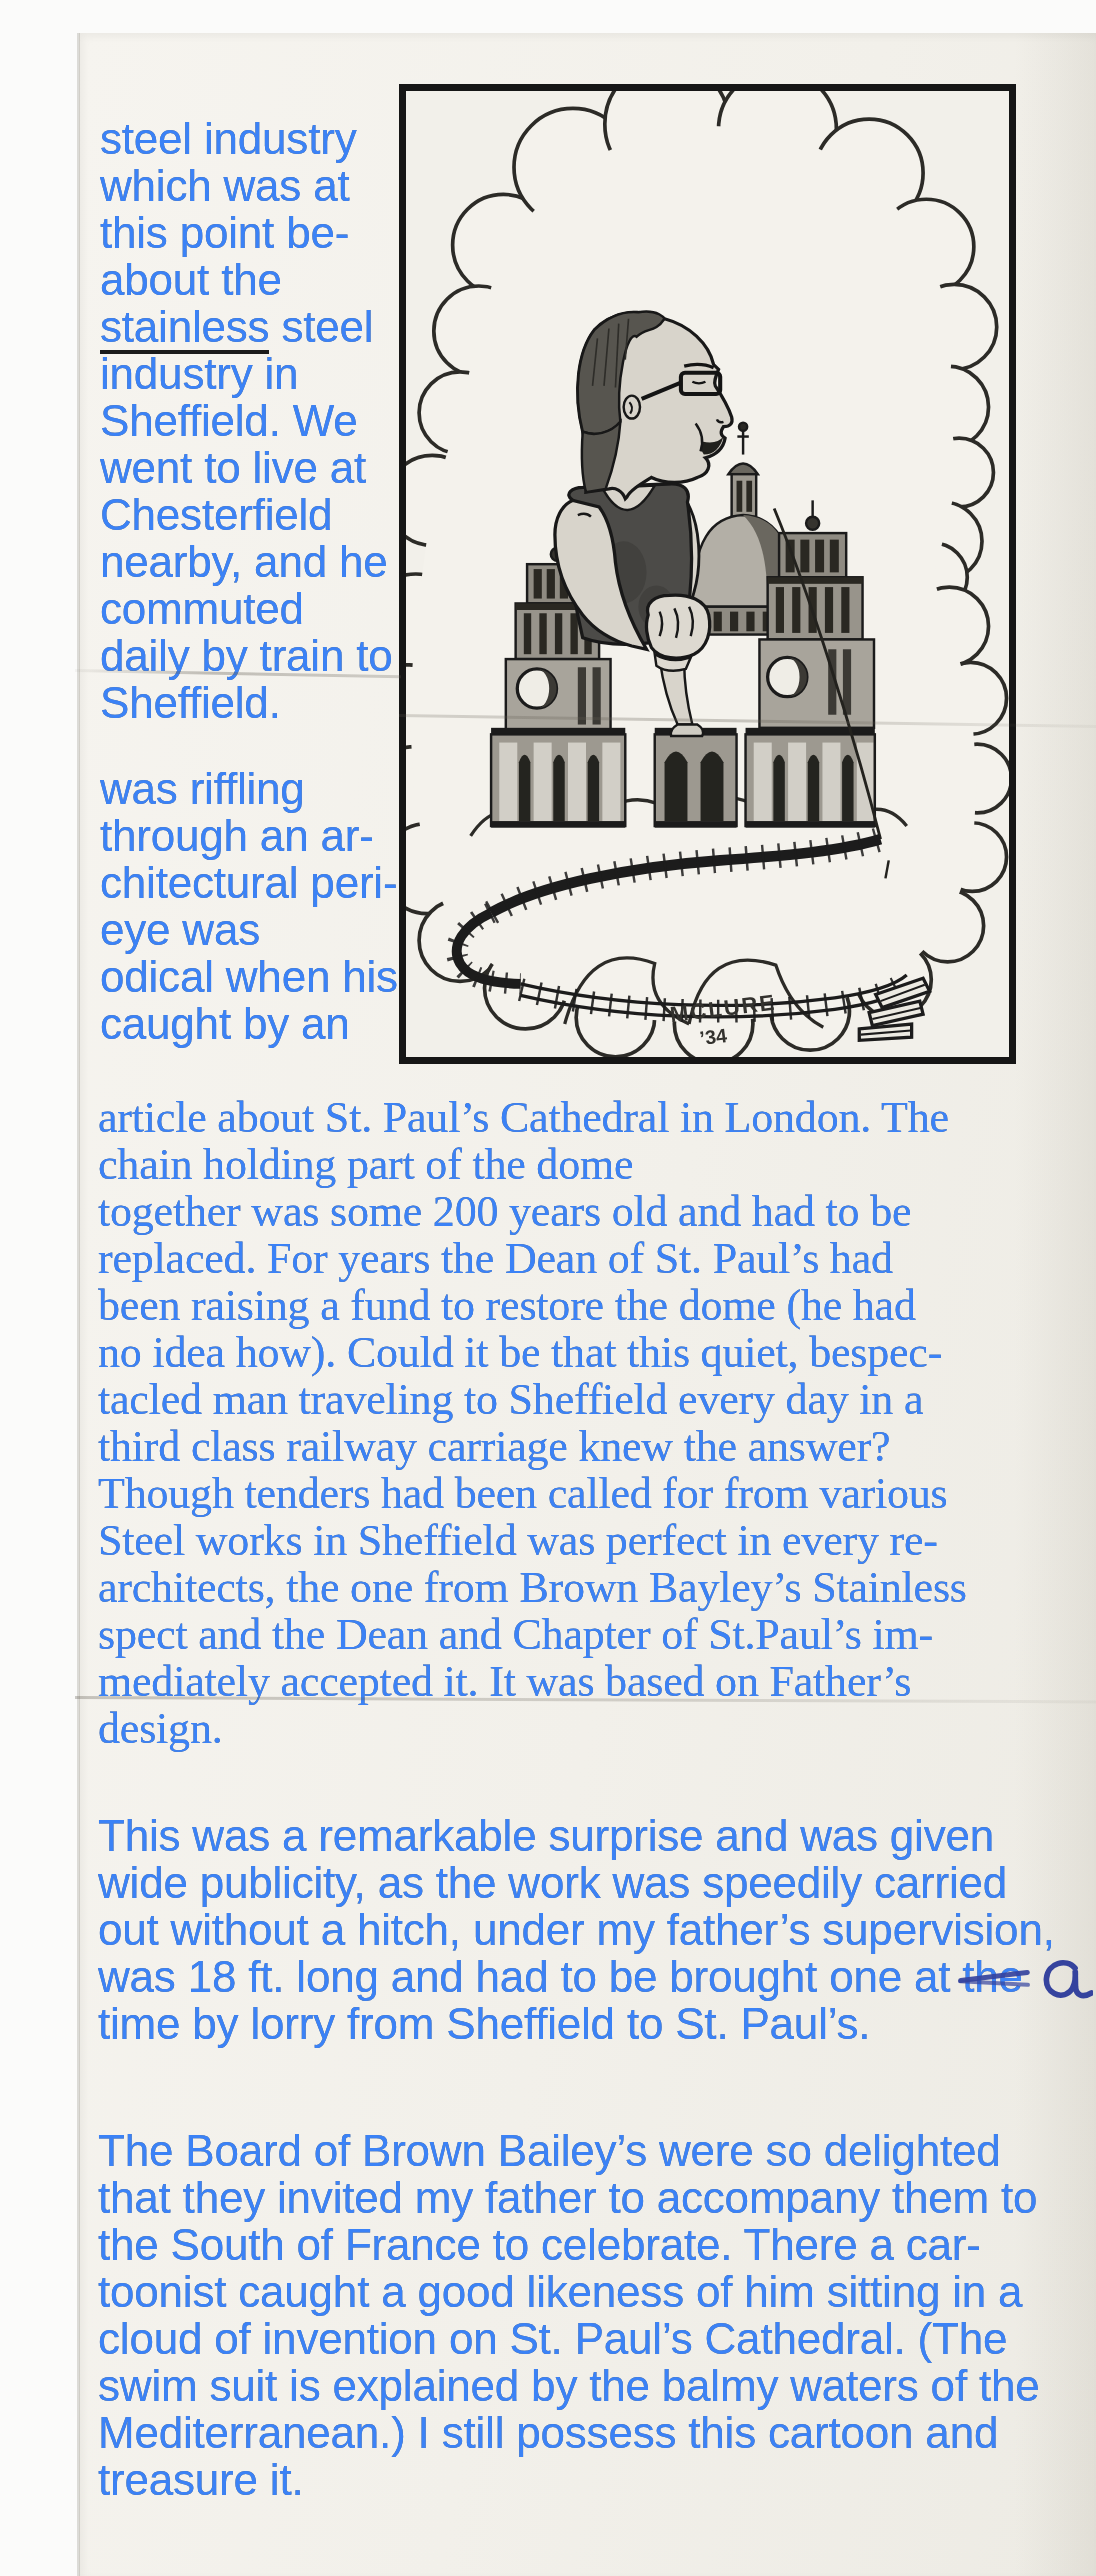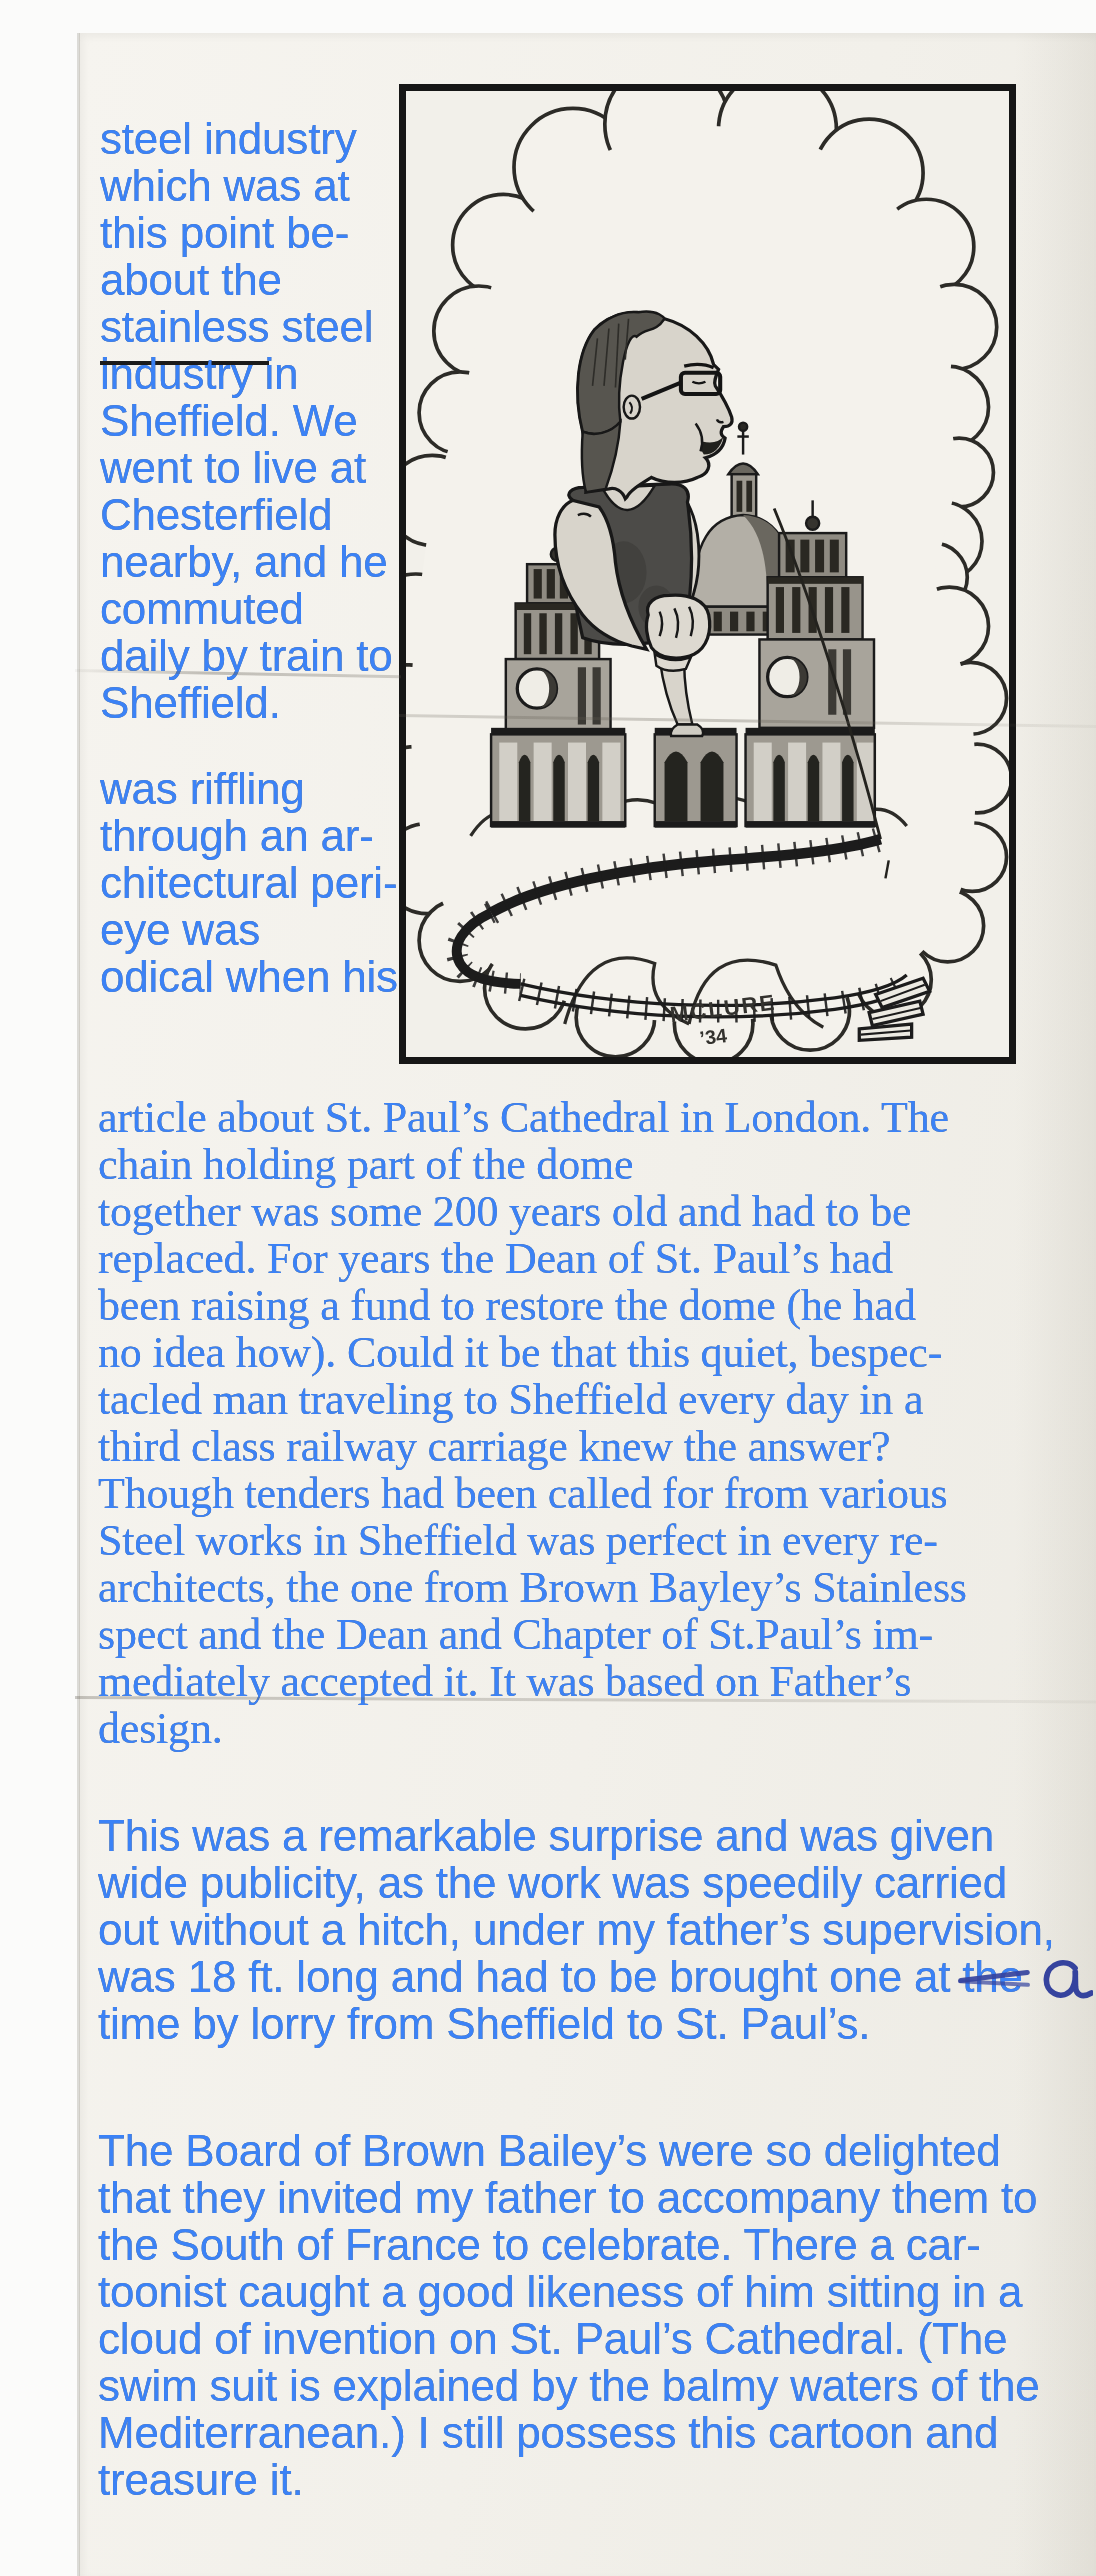--- a/index.html
+++ b/index.html
@@ -22,21 +22,21 @@
     position:absolute;right:0;top:33px;bottom:0;width:82px;
     background:linear-gradient(to right,rgba(150,144,128,0),rgba(150,144,128,0.14));
     z-index:1;
   }
   .textblock{
     position:absolute;color:#3b82f6;font-size:44px;line-height:47px;
     letter-spacing:-0.2px;z-index:3;
     text-shadow:0 0 0.6px rgba(25,25,25,0.65);
   }
   .tline{white-space:pre;height:47px}
-  .u{display:inline-block;border-bottom:4.1px solid #1b1b1b;padding-bottom:16px;line-height:36px}
+  .u{display:inline-block;border-bottom:4.1px solid #1b1b1b;padding-bottom:5px;line-height:36px}
   .struck{position:relative;display:inline-block}
   .struck::before,.struck::after{
     content:"";position:absolute;left:-4.1px;right:-7.4px;height:4.9px;
     background:#35439e;border-radius:2.5px;opacity:.92;z-index:4;
   }
   .struck::before{top:44%;transform:rotate(-7deg)}
   .struck::after{top:60%;height:4.1px;transform:rotate(3deg);opacity:.7}
   .hand-a{margin-left:16.4px;vertical-align:-9.8px}
   .frame{
     position:absolute;left:399px;top:84px;width:603px;height:966px;
@@ -309,20 +309,21 @@
     </div>
 </div>
 
 <div class="textblock" style="left:100px;top:765px;width:288px;">
   <div>
       <div class="tline">was riffling</div>
       <div class="tline">through an ar-</div>
       <div class="tline">chitectural peri-</div>
       <div class="tline">eye was</div>
       <div class="tline">odical when his</div>
+      <div class="tline">caught by an</div>
     </div>
 </div>
 
 <div class="textblock" style="left:98px;top:1094px;width:933px;font-family:Liberation Serif, serif;">
   <div>
       <div class="tline">article about St. Paul’s Cathedral in London. The</div>
       <div class="tline">chain holding part of the dome</div>
       <div class="tline">together was some 200 years old and had to be</div>
       <div class="tline">replaced. For years the Dean of St. Paul’s had</div>
       <div class="tline">been raising a fund to restore the dome (he had</div>

